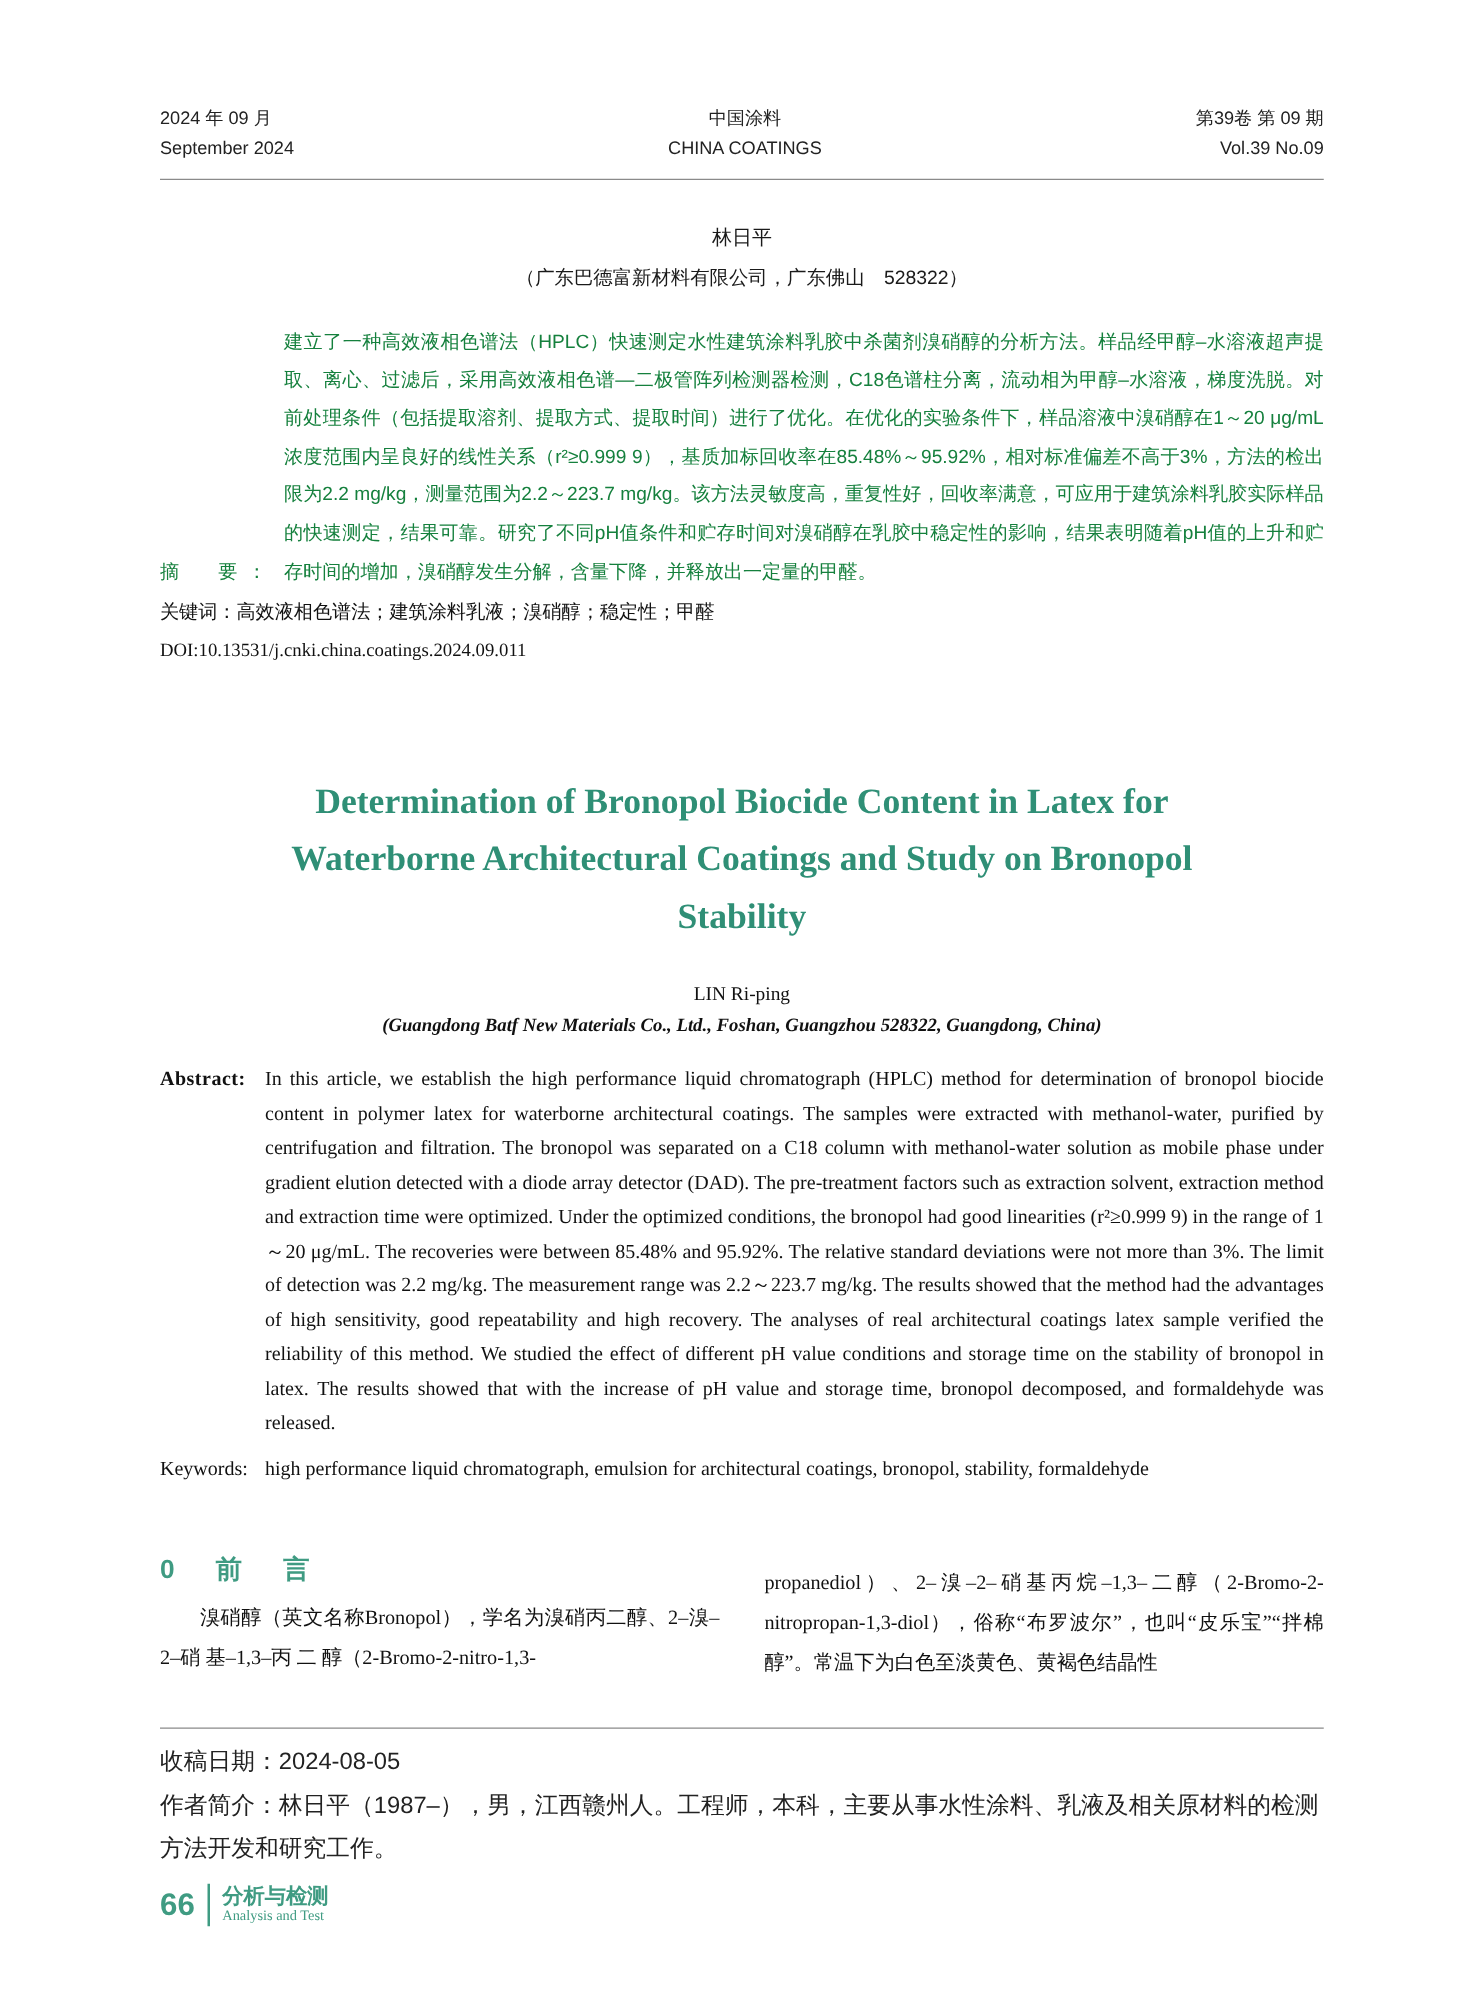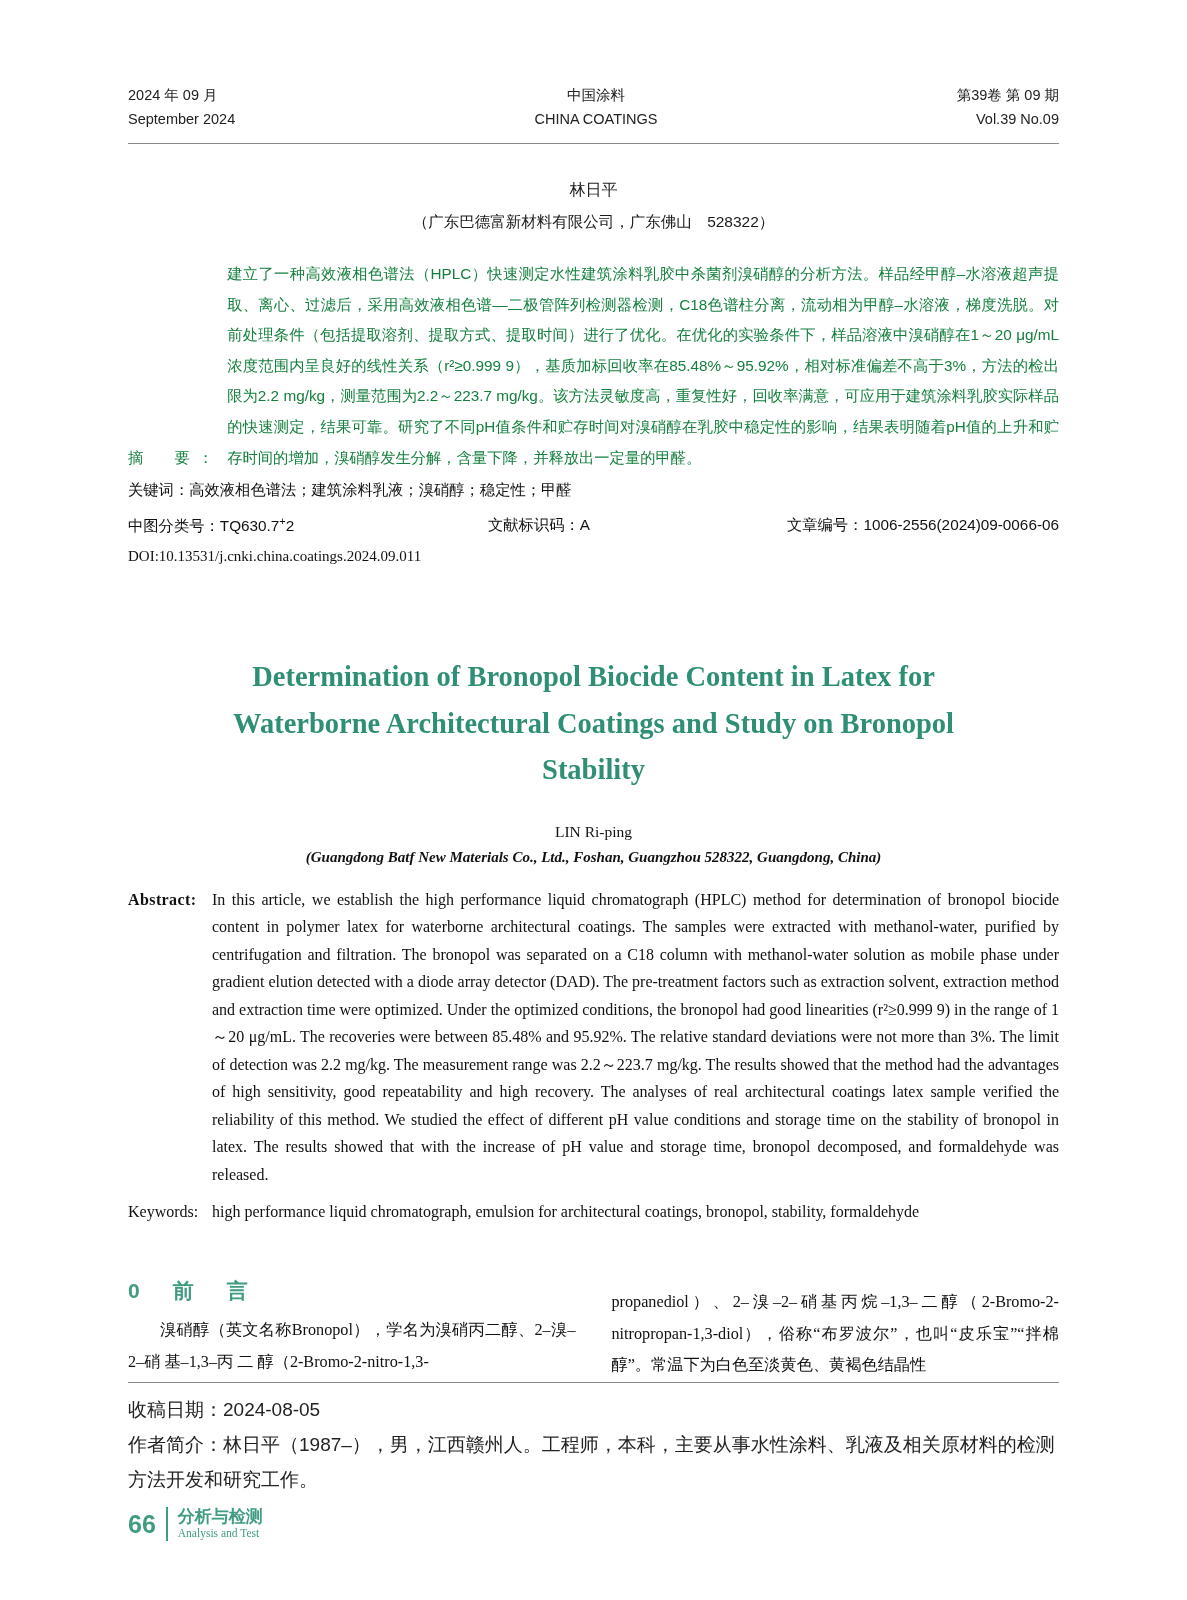--- a/index.html
+++ b/index.html
@@ -276,25 +276,20 @@
 
   <div class="cn-author">林日平</div>
   <div class="cn-affil">（广东巴德富新材料有限公司，广东佛山　528322）</div>
 
   <div class="cn-abstract">
     <div class="lbl">摘　要：</div>
     <div class="body">建立了一种高效液相色谱法（HPLC）快速测定水性建筑涂料乳胶中杀菌剂溴硝醇的分析方法。样品经甲醇–水溶液超声提取、离心、过滤后，采用高效液相色谱—二极管阵列检测器检测，C18色谱柱分离，流动相为甲醇–水溶液，梯度洗脱。对前处理条件（包括提取溶剂、提取方式、提取时间）进行了优化。在优化的实验条件下，样品溶液中溴硝醇在1～20 μg/mL浓度范围内呈良好的线性关系（r²≥0.999 9），基质加标回收率在85.48%～95.92%，相对标准偏差不高于3%，方法的检出限为2.2 mg/kg，测量范围为2.2～223.7 mg/kg。该方法灵敏度高，重复性好，回收率满意，可应用于建筑涂料乳胶实际样品的快速测定，结果可靠。研究了不同pH值条件和贮存时间对溴硝醇在乳胶中稳定性的影响，结果表明随着pH值的上升和贮存时间的增加，溴硝醇发生分解，含量下降，并释放出一定量的甲醛。</div>
   </div>
   <div class="cn-keywords">关键词：高效液相色谱法；建筑涂料乳液；溴硝醇；稳定性；甲醛</div>
 
-  <div class="cn-codes">
-    <div class="c1"><span>中图分类号：TQ630.7</span><sup>+</sup><span>2</span></div>
-    <div class="c2">文献标识码：A</div>
-    <div class="c3">文章编号：1006-2556(2024)09-0066-06</div>
-  </div>
   <div class="cn-doi">DOI:10.13531/j.cnki.china.coatings.2024.09.011</div>
 
   <div class="en-title">
     <div>Determination of Bronopol Biocide Content in Latex for</div>
     <div>Waterborne Architectural Coatings and Study on Bronopol</div>
     <div>Stability</div>
   </div>
   <div class="en-author">LIN Ri-ping</div>
   <div class="en-affil">(Guangdong Batf New Materials Co., Ltd., Foshan, Guangzhou 528322, Guangdong, China)</div>
 

